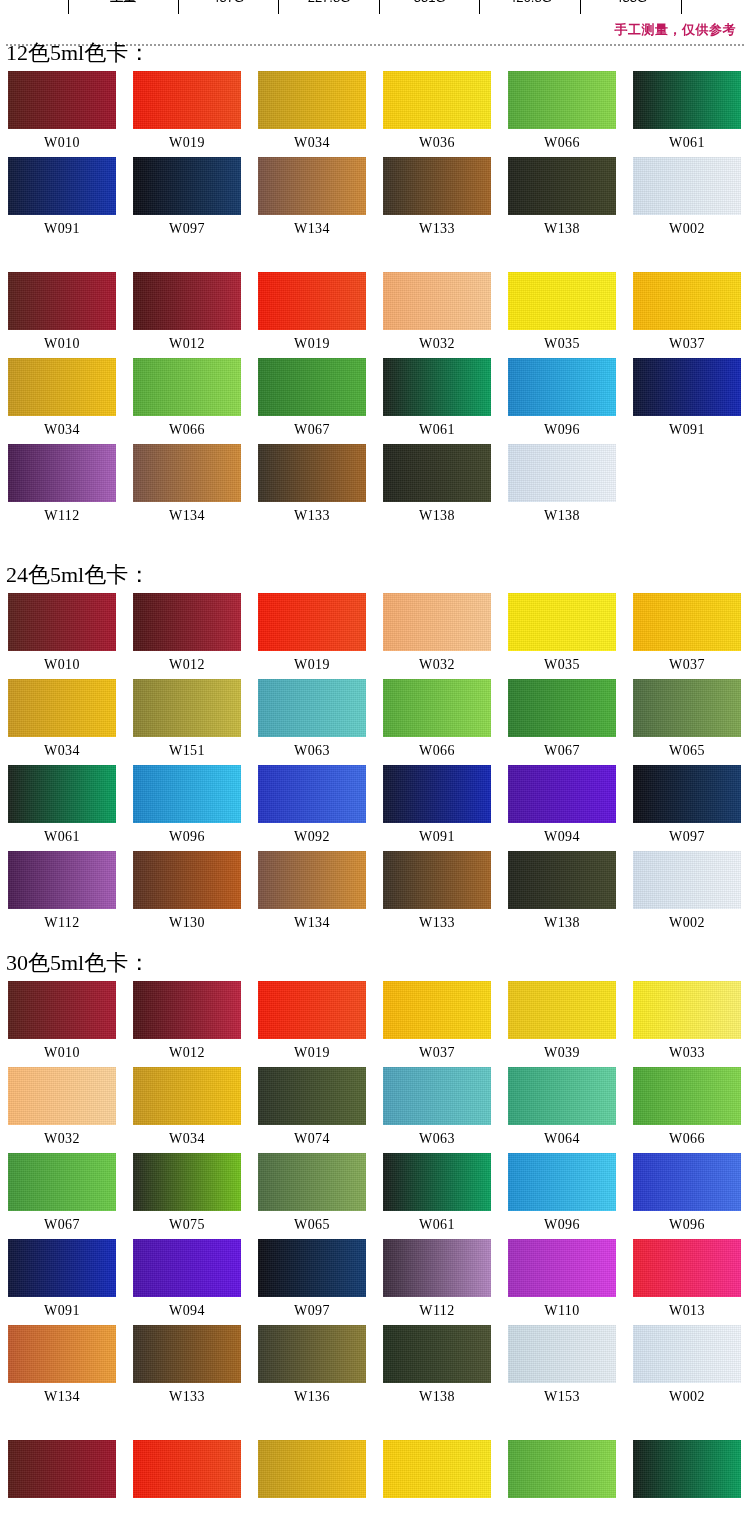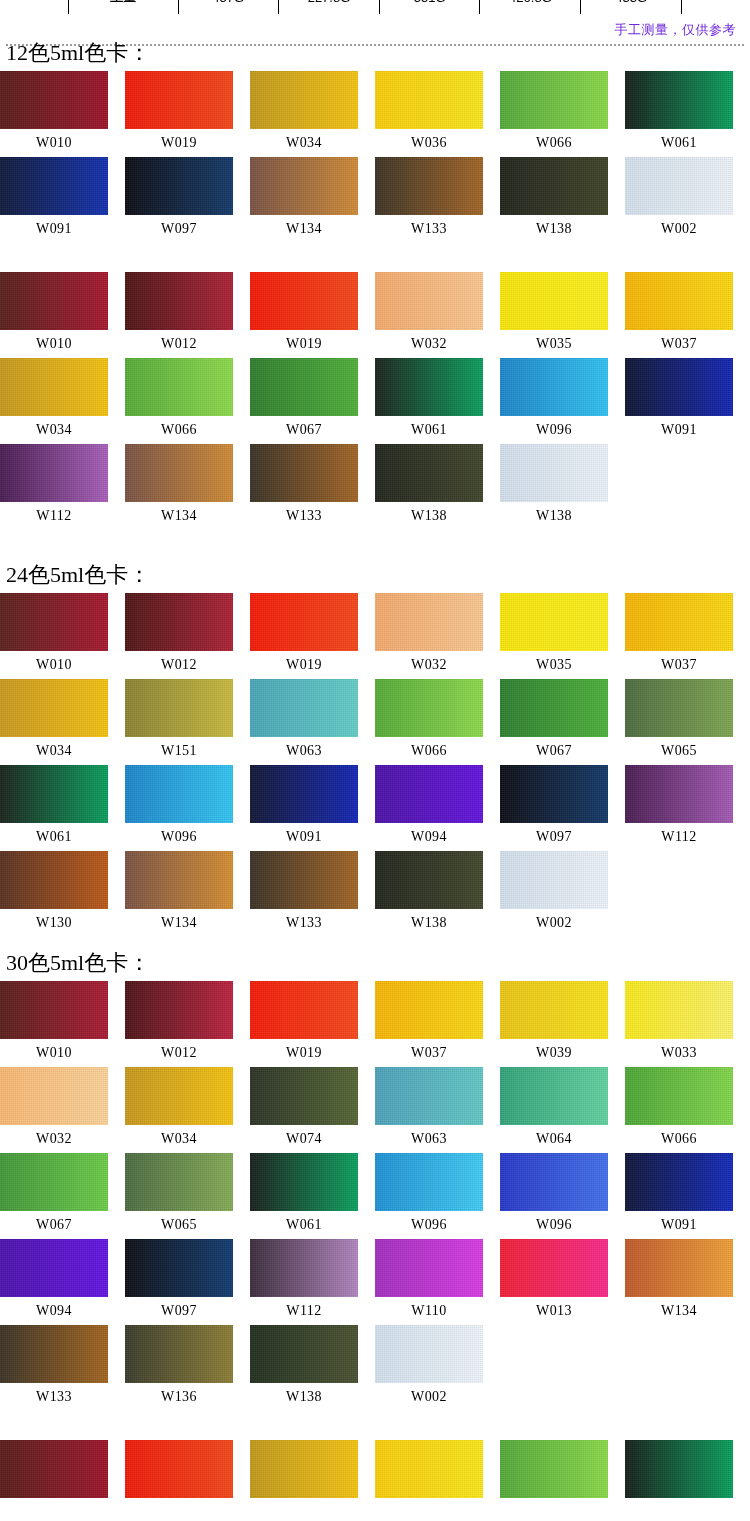--- a/index.html
+++ b/index.html
@@ -18,21 +18,21 @@
     font-family:"Liberation Sans","DejaVu Sans",sans-serif;font-size:13px;color:#000;
     font-weight:bold;
   }
   .spec-table td.lbl{width:110px;}
   .spec-table td.val{width:100px;font-weight:normal;}
 
   
   .note{
     position:absolute;right:14px;top:21px;
     font-family:"Liberation Sans","DejaVu Sans",sans-serif;
-    font-size:13px;font-weight:normal;color:#6d28d9;letter-spacing:.5px;
+    font-size:13px;font-weight:bold;color:#be185d;letter-spacing:.5px;
     white-space:nowrap;
   }
 
   
   .divider{
     position:absolute;left:6px;top:44px;width:738px;height:0;
     border-top:2px dotted #9b9b9b;
   }
 
   
@@ -40,20 +40,21 @@
   .sec-title{
     margin:0 0 5px 6px;
     font-family:"Liberation Serif","DejaVu Serif",serif;
     font-size:22px;font-weight:normal;color:#000;line-height:26px;
     white-space:nowrap;letter-spacing:0px;
   }
   .grid{
     display:grid;
     grid-template-columns:repeat(6,125px);
     justify-content:start;
+    padding-left:8px;
   }
   .cell{width:125px;}
   .sw{
     width:108px;height:58px;display:block;position:relative;overflow:hidden;
   }
   .sw::after{
     content:"";position:absolute;inset:0;
     background-image:
       repeating-linear-gradient(0deg,rgba(255,255,255,.045) 0 1px,rgba(0,0,0,.05) 1px 2px),
       repeating-linear-gradient(90deg,rgba(255,255,255,.03) 0 1px,rgba(0,0,0,.035) 1px 2px);
@@ -269,20 +270,24 @@
           </div>
           <div class="cell">
             <div class="sw" style="background: linear-gradient(90deg, rgb(26, 35, 28) 0%, rgb(10, 160, 94) 100%);"></div>
             <div class="cap">W061</div>
           </div>
           <div class="cell">
             <div class="sw" style="background: linear-gradient(90deg, rgb(29, 135, 204) 0%, rgb(51, 198, 243) 100%);"></div>
             <div class="cap">W096</div>
           </div>
           <div class="cell">
+            <div class="sw" style="background: linear-gradient(90deg, rgb(36, 51, 196) 0%, rgb(61, 106, 232) 100%);"></div>
+            <div class="cap">W092</div>
+          </div>
+          <div class="cell">
             <div class="sw" style="background: linear-gradient(90deg, rgb(18, 23, 53) 0%, rgb(20, 38, 182) 100%);"></div>
             <div class="cap">W091</div>
           </div>
           <div class="cell">
             <div class="sw" style="background: linear-gradient(90deg, rgb(77, 18, 168) 0%, rgb(99, 20, 222) 100%);"></div>
             <div class="cap">W094</div>
           </div>
           <div class="cell">
             <div class="sw" style="background: linear-gradient(90deg, rgb(13, 14, 21) 0%, rgb(20, 57, 106) 100%);"></div>
             <div class="cap">W097</div>
@@ -362,20 +367,24 @@
           </div>
           <div class="cell">
             <div class="sw" style="background: linear-gradient(90deg, rgb(77, 168, 55) 0%, rgb(131, 215, 76) 100%);"></div>
             <div class="cap">W066</div>
           </div>
           <div class="cell">
             <div class="sw" style="background: linear-gradient(90deg, rgb(67, 153, 58) 0%, rgb(108, 205, 73) 100%);"></div>
             <div class="cap">W067</div>
           </div>
           <div class="cell">
+            <div class="sw" style="background: linear-gradient(90deg, rgb(38, 43, 31) 0%, rgb(115, 194, 29) 100%);"></div>
+            <div class="cap">W075</div>
+          </div>
+          <div class="cell">
             <div class="sw" style="background: linear-gradient(90deg, rgb(77, 109, 66) 0%, rgb(133, 172, 87) 100%);"></div>
             <div class="cap">W065</div>
           </div>
           <div class="cell">
             <div class="sw" style="background: linear-gradient(90deg, rgb(25, 31, 28) 0%, rgb(11, 162, 95) 100%);"></div>
             <div class="cap">W061</div>
           </div>
           <div class="cell">
             <div class="sw" style="background: linear-gradient(90deg, rgb(31, 147, 215) 0%, rgb(65, 205, 245) 100%);"></div>
             <div class="cap">W096</div>
@@ -416,20 +425,24 @@
             <div class="sw" style="background: linear-gradient(90deg, rgb(60, 51, 38) 0%, rgb(163, 101, 31) 100%);"></div>
             <div class="cap">W133</div>
           </div>
           <div class="cell">
             <div class="sw" style="background: linear-gradient(90deg, rgb(58, 60, 44) 0%, rgb(141, 127, 54) 100%);"></div>
             <div class="cap">W136</div>
           </div>
           <div class="cell">
             <div class="sw" style="background: linear-gradient(90deg, rgb(34, 48, 31) 0%, rgb(74, 82, 49) 100%);"></div>
             <div class="cap">W138</div>
+          </div>
+          <div class="cell">
+            <div class="sw" style="background: linear-gradient(90deg, rgb(203, 219, 229) 0%, rgb(232, 240, 246) 100%);"></div>
+            <div class="cap">W153</div>
           </div>
           <div class="cell">
             <div class="sw" style="background: linear-gradient(90deg, rgb(212, 226, 239) 0%, rgb(240, 246, 252) 100%);"></div>
             <div class="cap">W002</div>
           </div>
         </div>
       </div>
       <div class="section" style="top: 1440px;">
         <div class="grid">
           <div class="cell">

